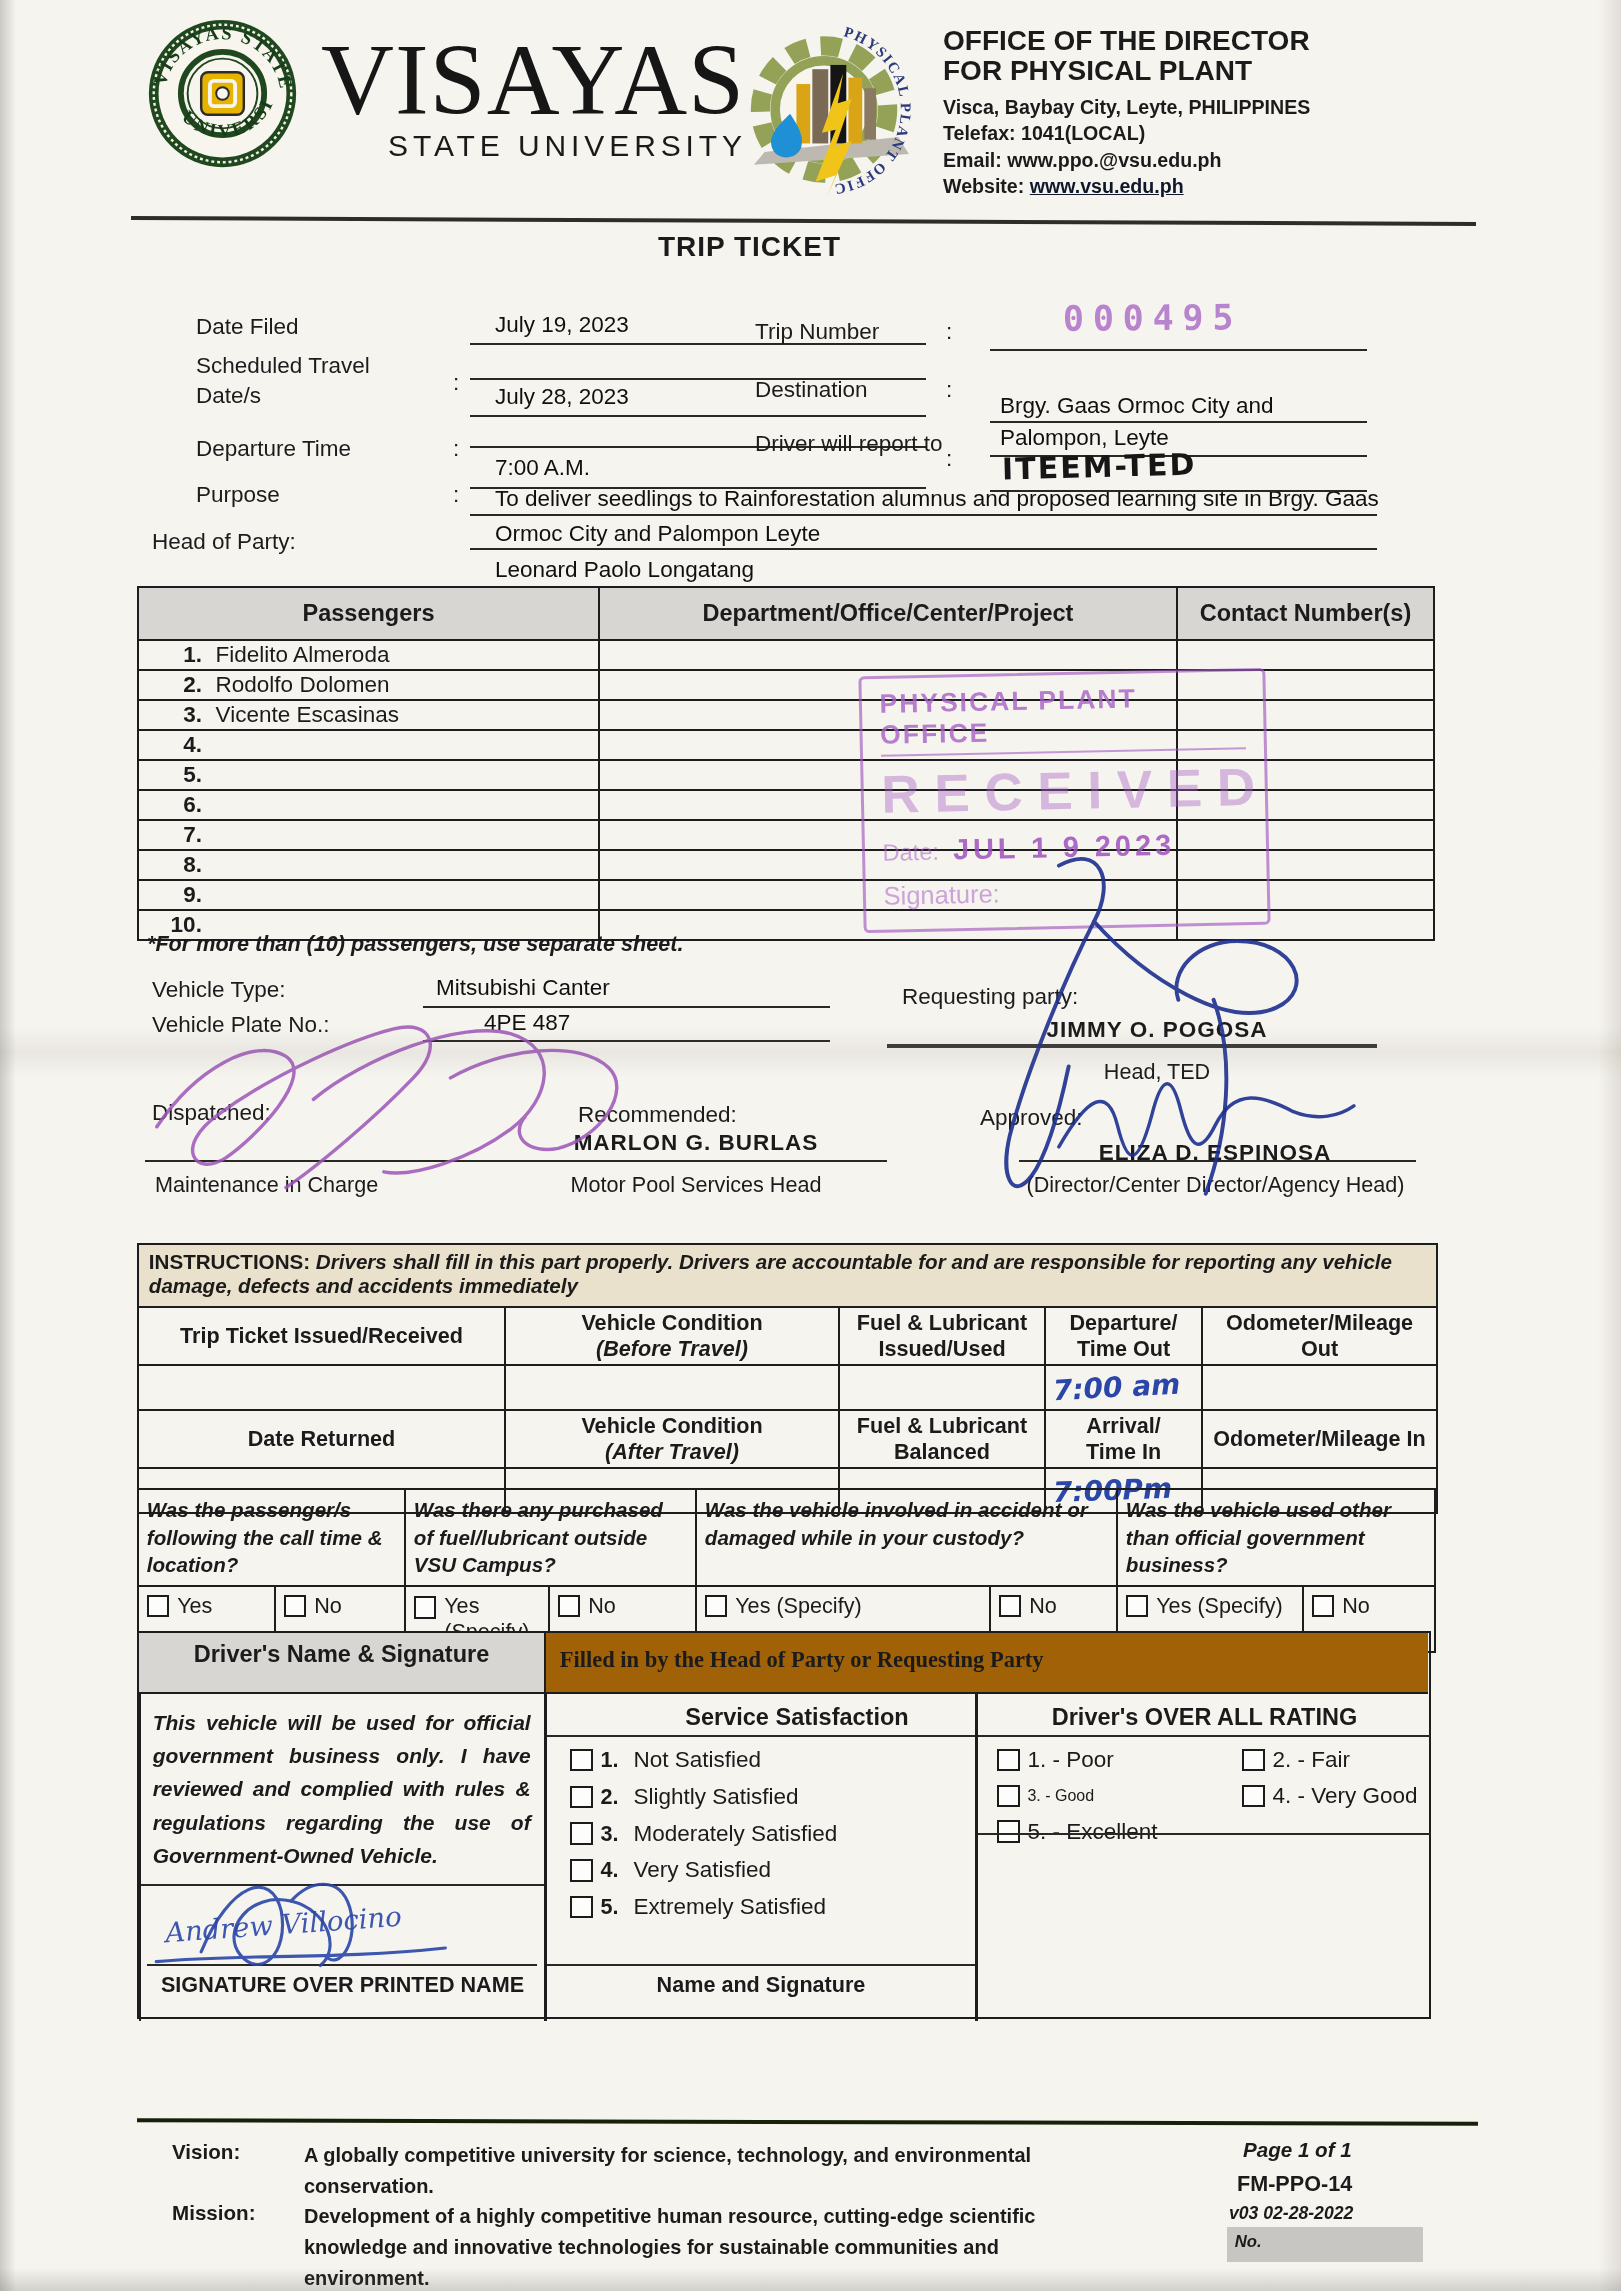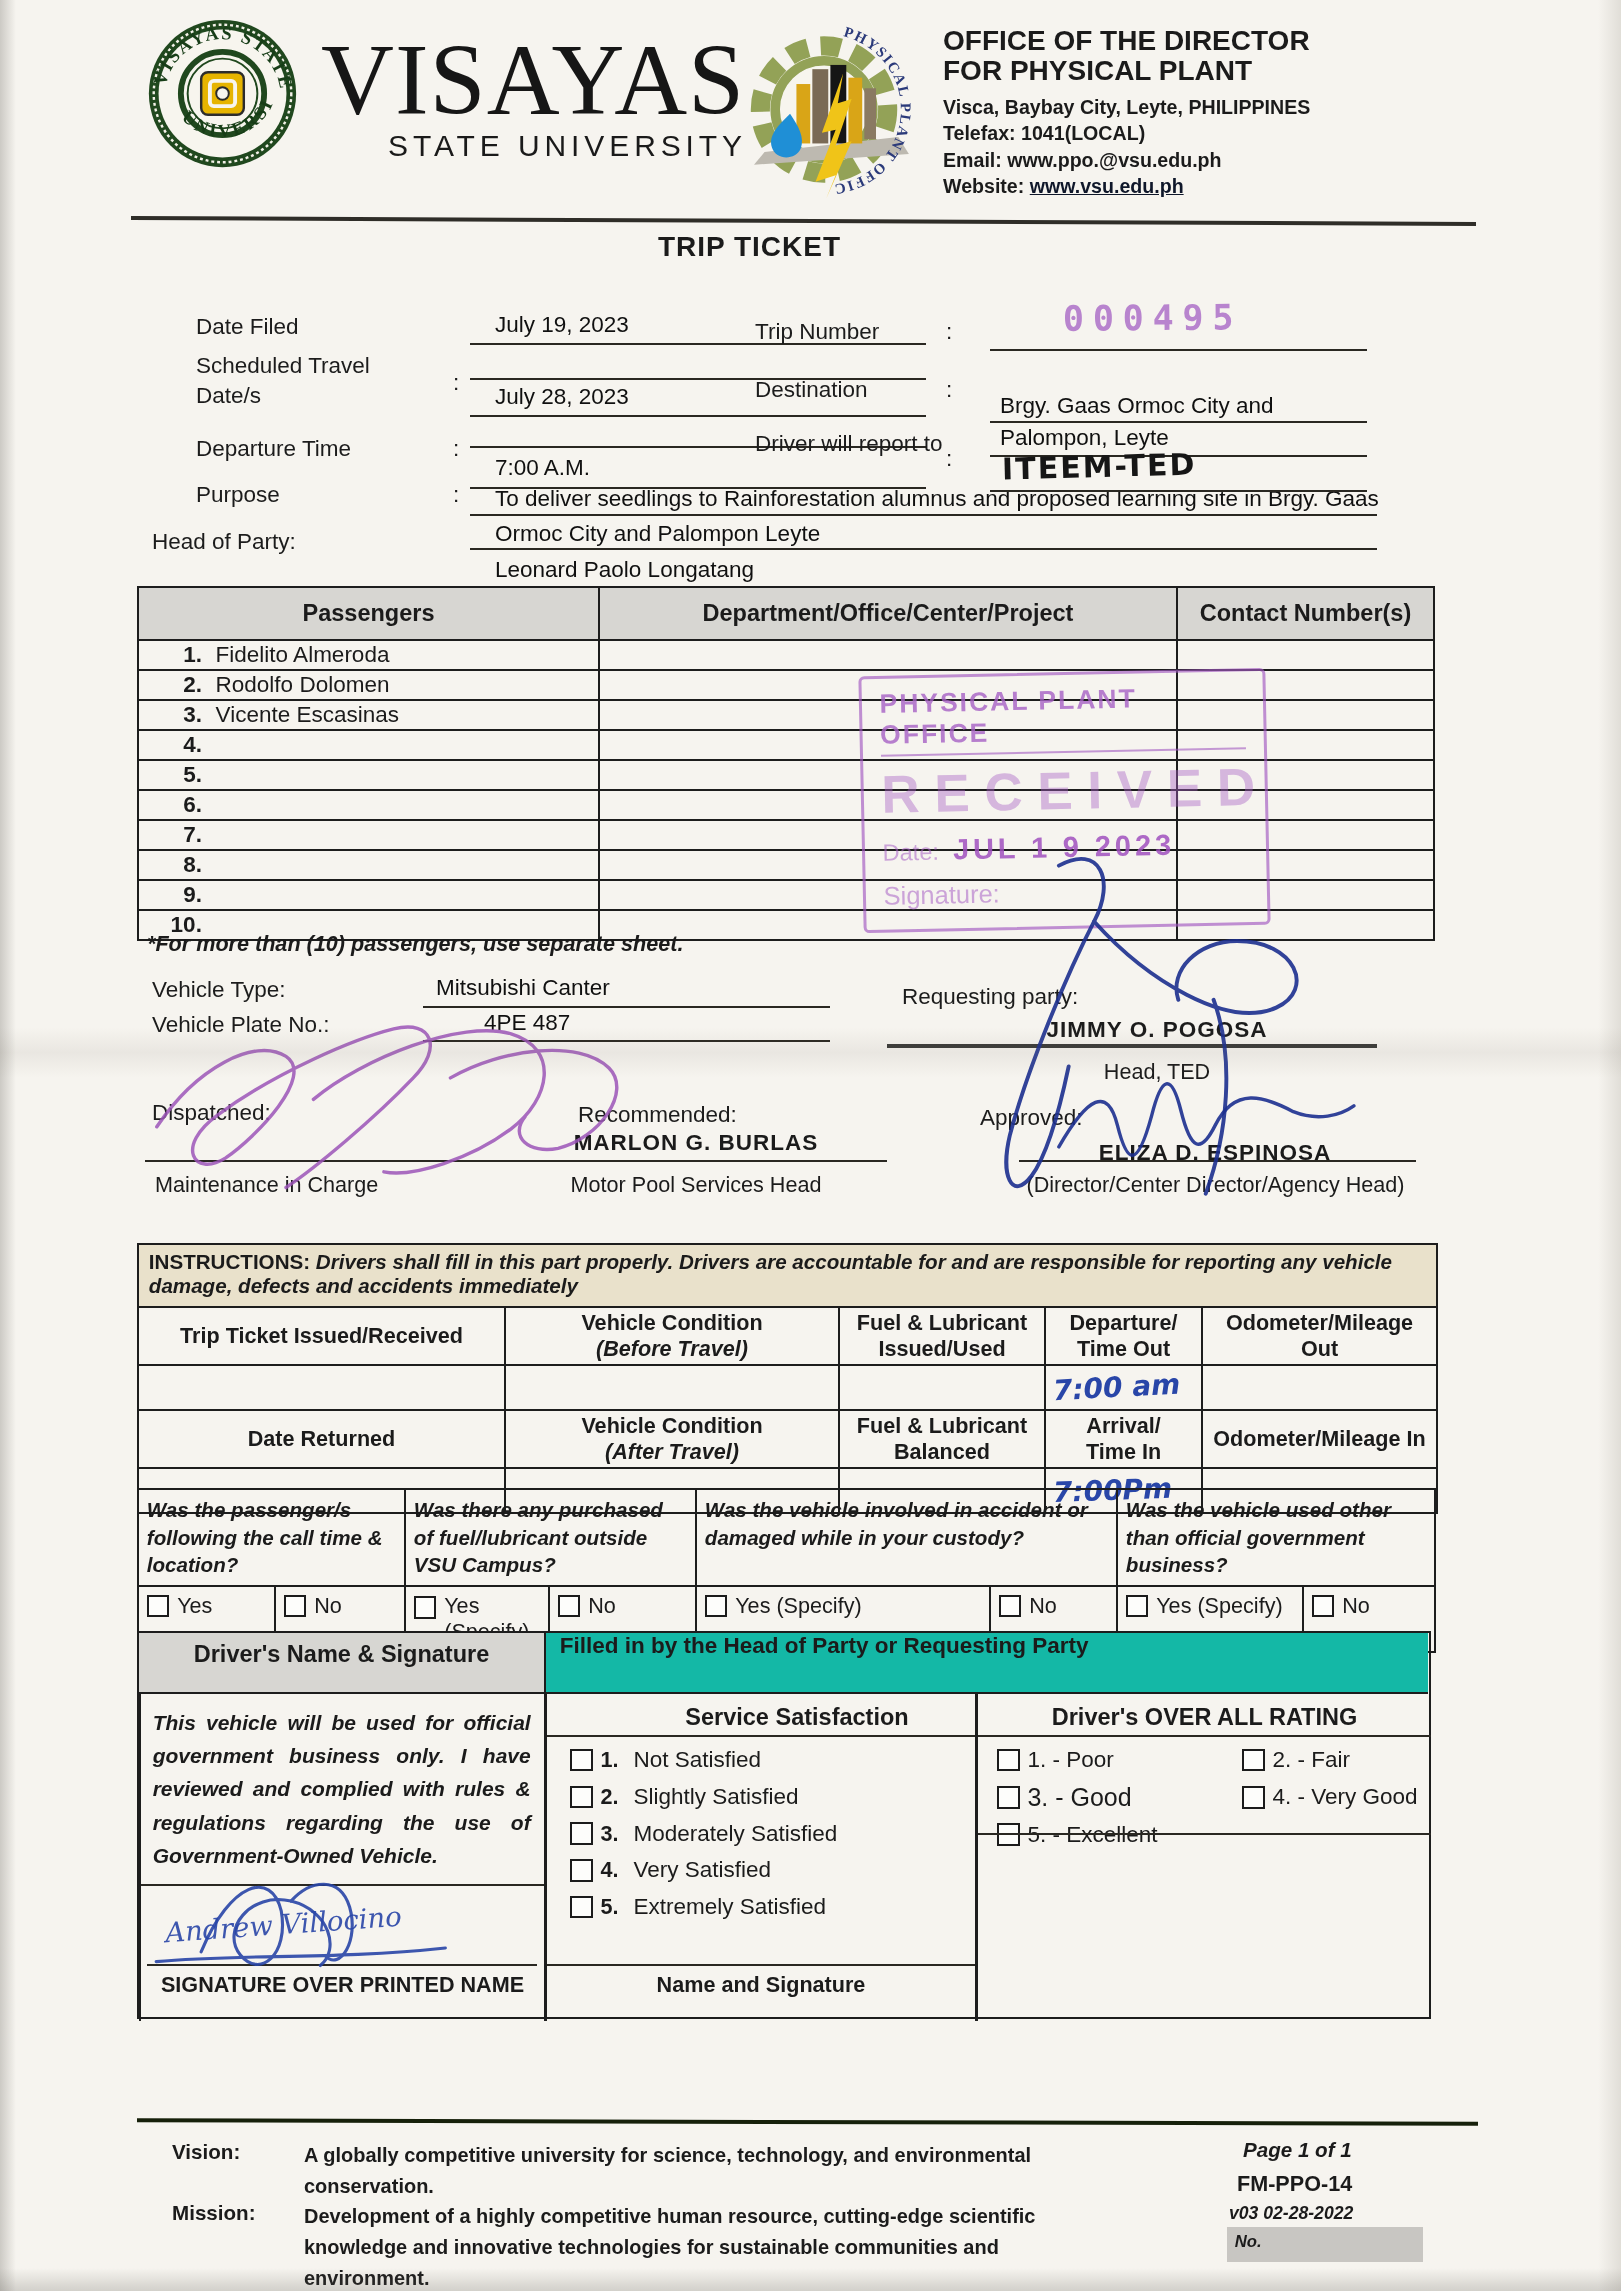--- a/index.html
+++ b/index.html
@@ -375,21 +375,21 @@
             </div>
           </td>
     </tr>
   </tbody>
     </table>
 
   <div class="abs" style="left:137px;top:1631px;width:1294px;height:388px;border:2.5px solid #1d1d1d;box-sizing:border-box;">
     <div class="abs" style="left:0;top:0;width:407px;height:61px;background:#d7d6d2;border-right:2px solid #1d1d1d;border-bottom:2px solid #1d1d1d;box-sizing:border-box;display:flex;align-items:flex-start;justify-content:center;padding-top:7.8px;">
       <span class="b" style="font-size:23.5px;">Driver's Name &amp; Signature</span>
     </div>
-    <div class="abs" style="left:407px;top:0;width:882px;height:61px;background:#14b8a6;border-bottom:2px solid #1d1d1d;box-sizing:border-box;display:flex;align-items:flex-start;padding:0 0 5.9px 13.7px;">
+    <div class="abs" style="left:407px;top:0;width:882px;height:61px;background:#a16207;border-bottom:2px solid #1d1d1d;box-sizing:border-box;display:flex;align-items:center;padding:0 0 5.9px 13.7px;font-family:Liberation Serif, serif;">
       <span class="b" style="font-size:22.5px;">Filled in by the Head of Party or Requesting Party</span>
     </div>
 
     <div class="abs i" style="left:13.7px;top:73px;width:378px;font-size:21px;line-height:1.58;text-align:justify;font-weight:600;">This vehicle will be used for official government business only.  I have reviewed and complied with rules &amp; regulations regarding the use of Government-Owned Vehicle.</div>
     <div class="abs" style="left:0;top:251px;width:407px;height:2px;background:#2a2822;"></div>
     <div class="abs" style="left:7.8px;top:331px;width:390px;height:2px;background:#2a2822;"></div>
     <div class="abs b ctr" style="left:0;top:339px;width:407px;font-size:21.6px;">SIGNATURE OVER PRINTED NAME</div>
     <div class="abs" style="left:0;top:61px;width:2px;height:327px;background:#1d1d1d;"></div>
     <div class="abs" style="left:405px;top:61px;width:2.5px;height:327px;background:#1d1d1d;"></div>
     <div class="abs" style="left:836px;top:61px;width:2.5px;height:327px;background:#1d1d1d;"></div>
@@ -435,21 +435,21 @@
             <span style="font-size:22.5px;">1. - Poor</span>
           </div>
         <div class="cbrow">
             <span class="cb"></span>
             <span style="font-size:22.5px;">2. - Fair</span>
           </div>
       </div>
       <div style="display:flex;margin-bottom:9.8px;">
         <div class="cbrow" style="width:245px;">
             <span class="cb"></span>
-            <span style="font-size:25px;">3. - Good</span>
+            <span style="font-size:16px;">3. - Good</span>
           </div>
         <div class="cbrow">
             <span class="cb"></span>
             <span style="font-size:22.5px;">4. - Very Good</span>
           </div>
       </div>
       <div class="cbrow">
           <span class="cb"></span>
           <span style="font-size:22.5px;">5. - Excellent</span>
         </div>

